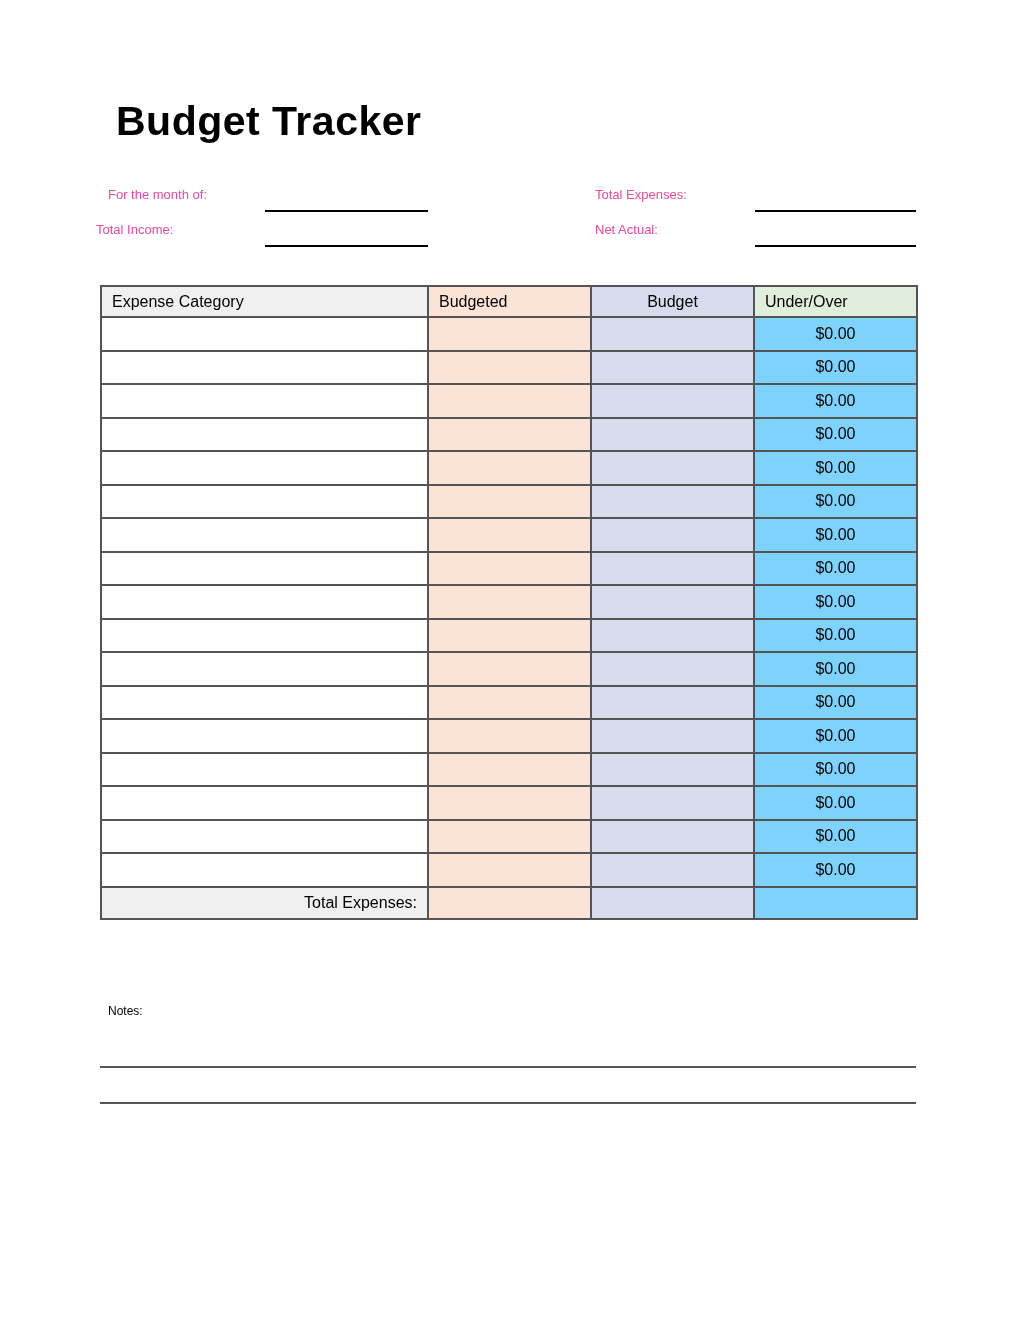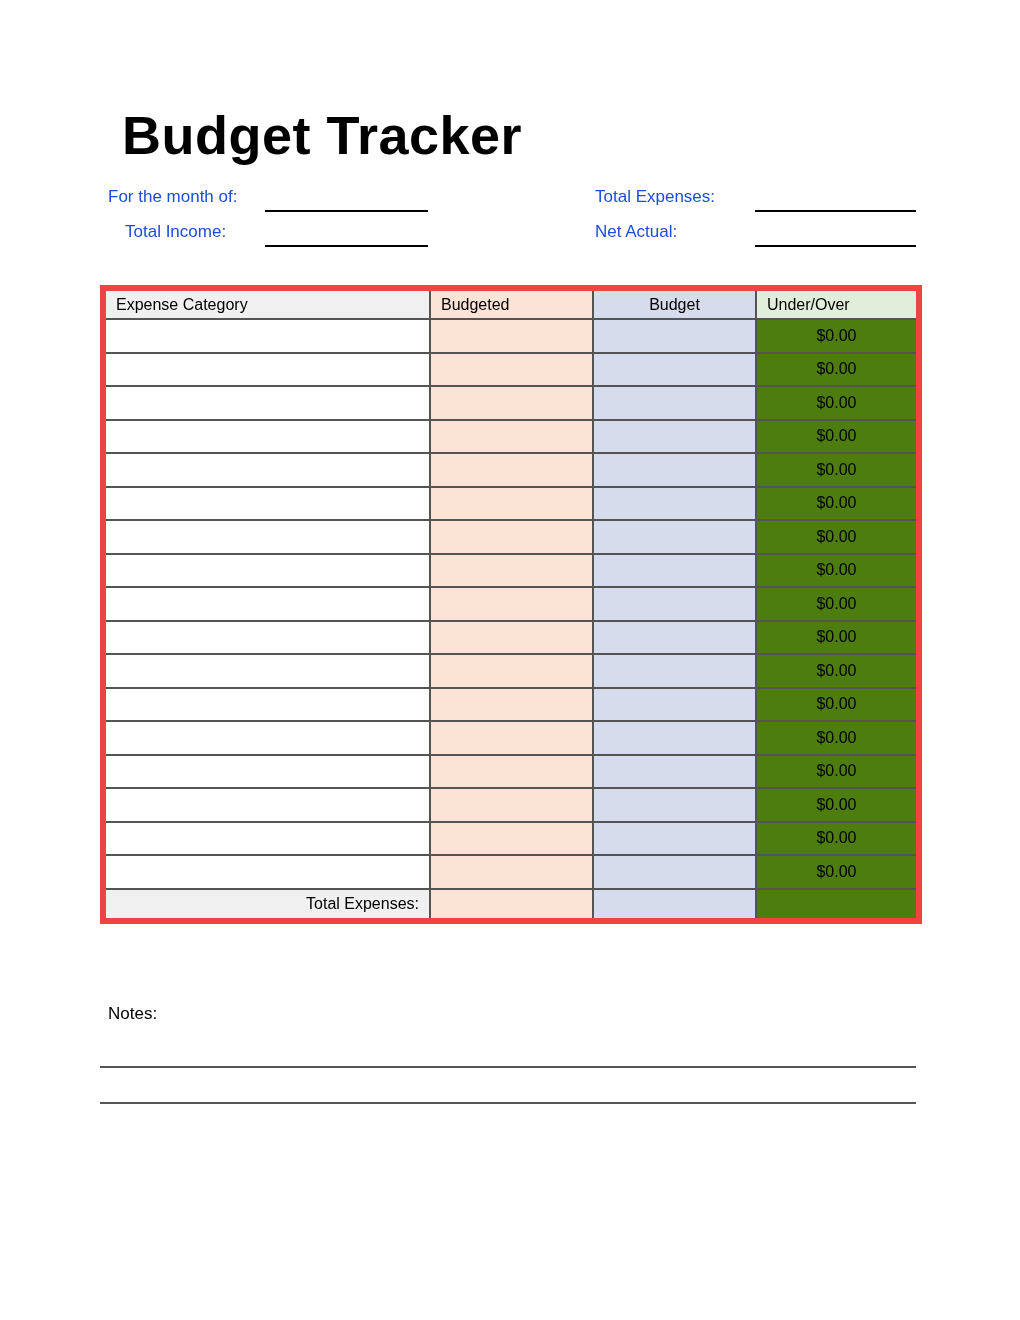--- a/index.html
+++ b/index.html
@@ -8,54 +8,54 @@
     width: 1020px; height: 1320px;
     background: #ffffff;
     font-family: "Liberation Sans", sans-serif;
     color: #000000;
     position: relative;
   }
   .page { position: absolute; inset: 0; width: 1020px; height: 1320px; background:#fff; }
 
   .doc-title {
     position: absolute; left: 110px; top: 92px;
-    margin: 12px; font-size: 54px; font-weight: bold; letter-spacing: 0.5px;
+    margin: 6px; font-size: 41px; font-weight: bold; letter-spacing: 0.5px;
     color: #000;
     text-align: right;
   }
 
-  .field-label { position: absolute; font-size: 17px; color: #1d4ed8; white-space: nowrap; }
+  .field-label { position: absolute; font-size: 13px; color: #ec4899; white-space: nowrap; }
   .field-line  { position: absolute; height: 22px; border-bottom: 2px solid #000000; }
 
   table.budget-table {
     position: absolute; left: 100px; top: 285px;
     width: 816px; border-collapse: collapse; table-layout: fixed;
   }
   .budget-table th, .budget-table td {
     border: 2px solid #545454;
     font-size: 16px; font-weight: normal;
     padding: 0 10px; height: 33.5px; vertical-align: middle;
     overflow: hidden; white-space: nowrap;
   }
   .budget-table thead th { height: 31px; }
   .th-category   { background: #f0f0f0; text-align: left; }
   .th-budgeted   { background: #fbe3d6; text-align: left; }
   .th-actual     { background: #d6dcec; text-align: center; }
   .th-underover  { background: #e2eedc; text-align: left; }
   .cell-category  { background: #ffffff; }
   .cell-budgeted  { background: #fbe3d6; }
   .cell-actual    { background: #d6dcec; }
-  .cell-underover { background: #4d7c0f; text-align: center; }
+  .cell-underover { background: #7dd3fc; text-align: center; }
   .total-row td { height: 32px; }
   .total-row .total-label-cell {
     background: #f0f0f0; text-align: right; padding-right: 10px;
   }
-  .budget-table { border: 6px solid #ef4444; }
-
-  .notes-label { position: absolute; left: 108px; top: 1004px; font-size: 17px; }
+  .budget-table { border: 2px solid #ef4444; }
+
+  .notes-label { position: absolute; left: 108px; top: 1004px; font-size: 12px; }
   .note-line {
     position: absolute; left: 100px; width: 816px; height: 0;
     border-top: 2px solid #565656;
   }
   .note-line.line1 { top: 1066px; }
   .note-line.line2 { top: 1102px; }
 
   .brand-block { position: absolute; left: 752px; top: 1116px; width: 166px; }
   .powered-by {
     display: block; padding-left: 7px;
@@ -71,21 +71,21 @@
 <div class="page">
 
   <h1 class="doc-title">Budget Tracker</h1>
 
   <span class="field-label" style="left:108px; top:187px;">For the month of:</span>
   <div class="field-line" style="left:265px; top:190px; width:163px;"></div>
 
   <span class="field-label" style="left:595px; top:187px;">Total Expenses:</span>
   <div class="field-line" style="left:755px; top:190px; width:161px;"></div>
 
-  <span class="field-label" style="left:125px; top:222px;">Total Income:</span>
+  <span class="field-label" style="left:96px; top:222px;">Total Income:</span>
   <div class="field-line" style="left:265px; top:225px; width:163px;"></div>
 
   <span class="field-label" style="left:595px; top:222px;">Net Actual:</span>
   <div class="field-line" style="left:755px; top:225px; width:161px;"></div>
 
   <table class="budget-table">
     <colgroup>
       <col style="width:327px">
         <col style="width:163px">
         <col style="width:163px">

